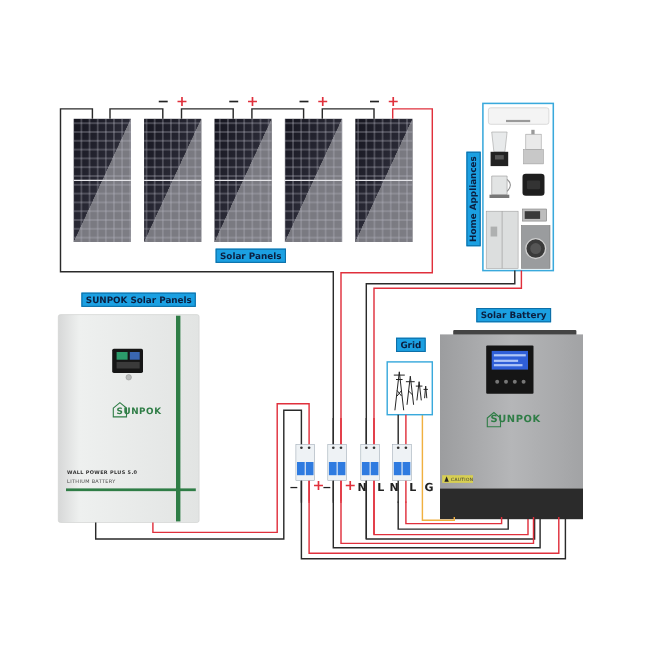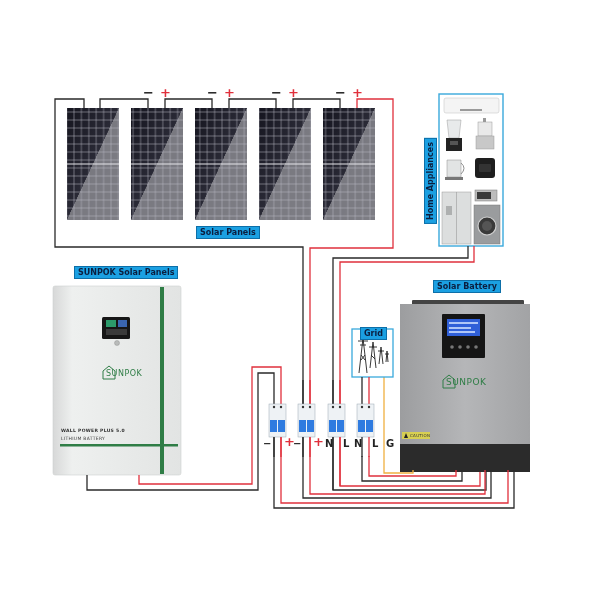--- a/index.html
+++ b/index.html
@@ -5,21 +5,21 @@
   html,body{margin:0;padding:0;background:#ffffff;}
   body{width:600px;height:600px;position:relative;overflow:hidden;font-family:"Liberation Sans",sans-serif;}
   #stage{position:absolute;left:0;top:0;width:600px;height:600px;}
   .lbl{position:absolute;background:#1ba0e2;color:#0b1f40;font-weight:bold;font-size:8px;line-height:11px;padding:0 3px;border:1px solid #0d6fa8;white-space:nowrap;font-family:"DejaVu Sans",sans-serif;}
   .lbl.vert{writing-mode:vertical-rl;transform:rotate(180deg);padding:3px 0;}
   .sign{position:absolute;font-weight:bold;font-size:13px;line-height:13px;font-family:"DejaVu Sans",sans-serif;}
   .sign.neg{color:#222;}
   .sign.pos{color:#e0303c;}
   .term{position:absolute;font-weight:bold;font-size:10px;line-height:10px;color:#222;font-family:"DejaVu Sans",sans-serif;}
   .term.pos{color:#e0303c;font-size:13px;}
-  .brand{position:absolute;font-weight:normal;color:#2f7d46;font-size:10px;font-family:"DejaVu Sans",sans-serif;letter-spacing:0.5px;}
+  .brand{position:absolute;font-weight:bold;color:#2f7d46;font-size:10px;font-family:"DejaVu Sans",sans-serif;letter-spacing:0.5px;}
   .small{position:absolute;font-size:4.5px;color:#444;font-family:"DejaVu Sans",sans-serif;letter-spacing:0.3px;}
 </style>
 </head>
 <body>
 
 <div id="stage">
 <svg width="600" height="600" viewBox="0 0 600 600" xmlns="http://www.w3.org/2000/svg">
   <defs>
     <linearGradient id="pvgrad" x1="0" y1="0" x2="1" y2="1">
       <stop offset="0" stop-color="#15151f"></stop>
@@ -243,21 +243,21 @@
     <line stroke="#2a2a2a" x1="362" y1="437" x2="362" y2="457"></line>
     <line stroke="#e0303c" x1="369" y1="437" x2="369" y2="457"></line>
   </g>
 </svg>
 
 
 <div class="lbl" style="left:196px;top:226px;">Solar Panels</div>
 <div class="lbl vert" style="left:424px;top:138px;">Home Appliances</div>
 <div class="lbl" style="left:74px;top:266px;">SUNPOK Solar Panels</div>
 <div class="lbl" style="left:433px;top:280px;">Solar Battery</div>
-<div class="lbl" style="left:360px;top:327px;">Grid</div>
+<div class="lbl" style="left:360px;top:307px;">Grid</div>
 
 
 <span class="sign neg" style="left:143px;top:86px;">−</span>
 <span class="sign pos" style="left:160px;top:86px;">+</span>
 <span class="sign neg" style="left:207px;top:86px;">−</span>
 <span class="sign pos" style="left:224px;top:86px;">+</span>
 <span class="sign neg" style="left:271px;top:86px;">−</span>
 <span class="sign pos" style="left:288px;top:86px;">+</span>
 <span class="sign neg" style="left:335px;top:86px;">−</span>
 <span class="sign pos" style="left:352px;top:86px;">+</span>

